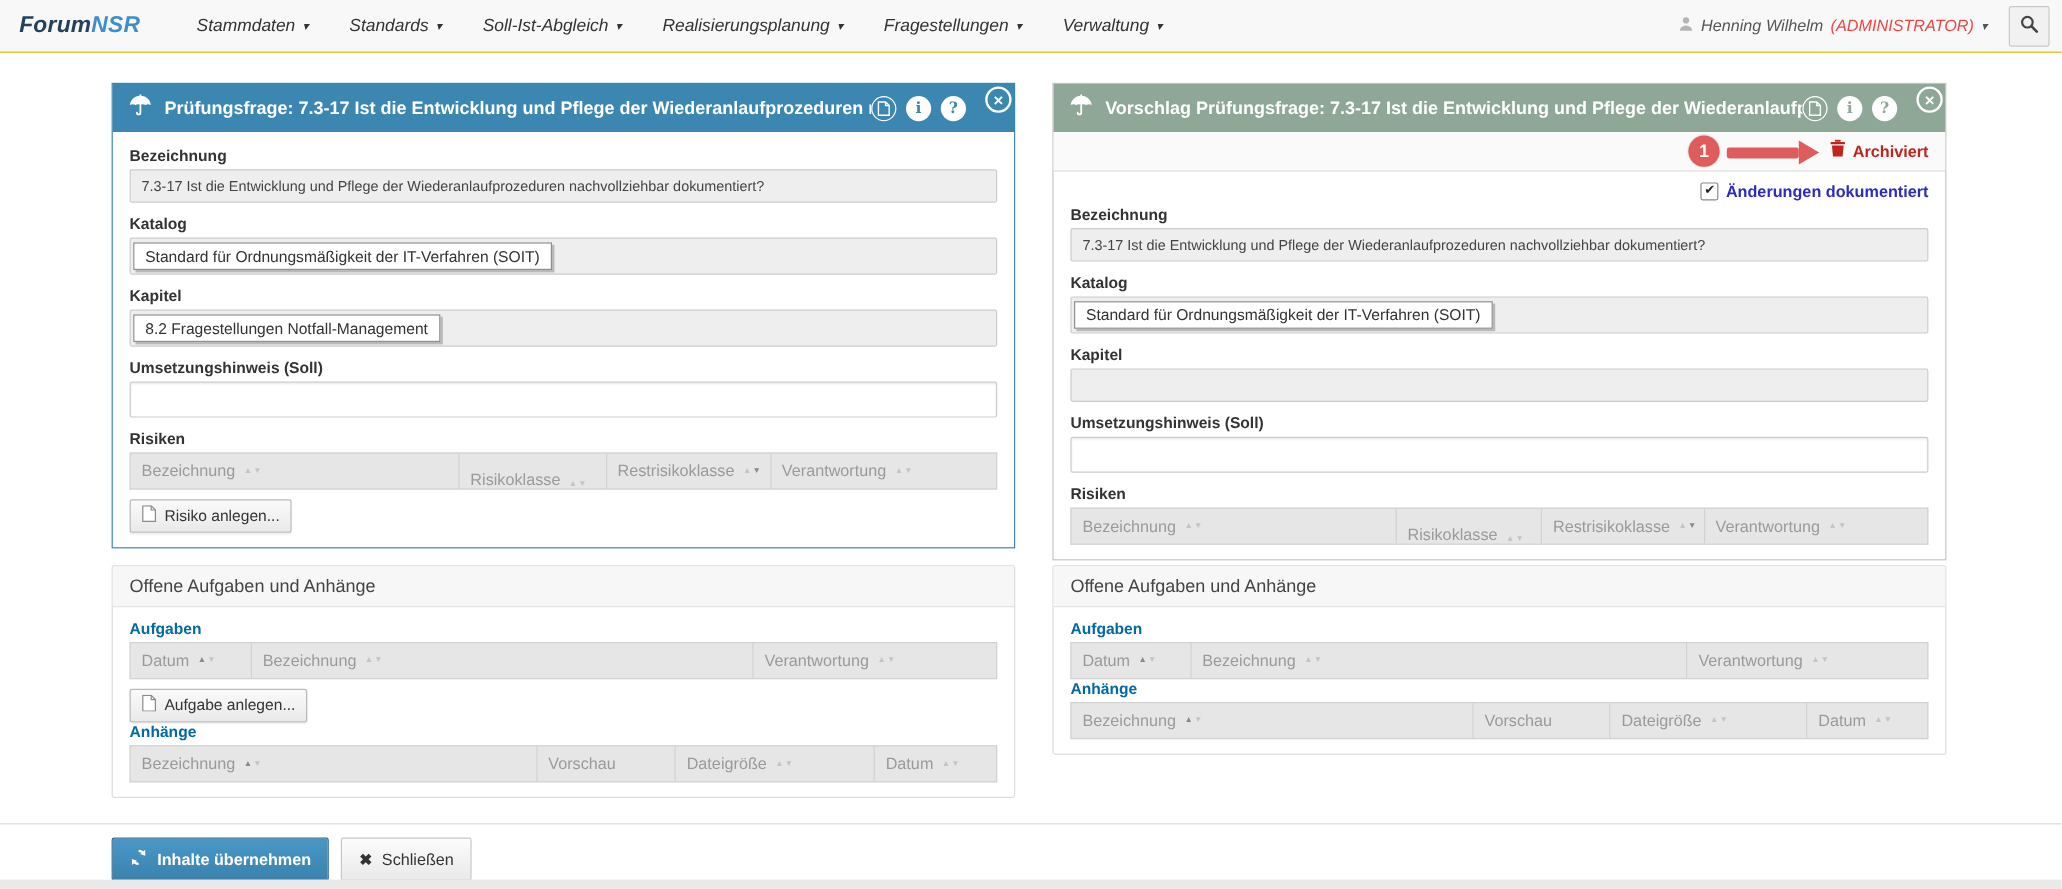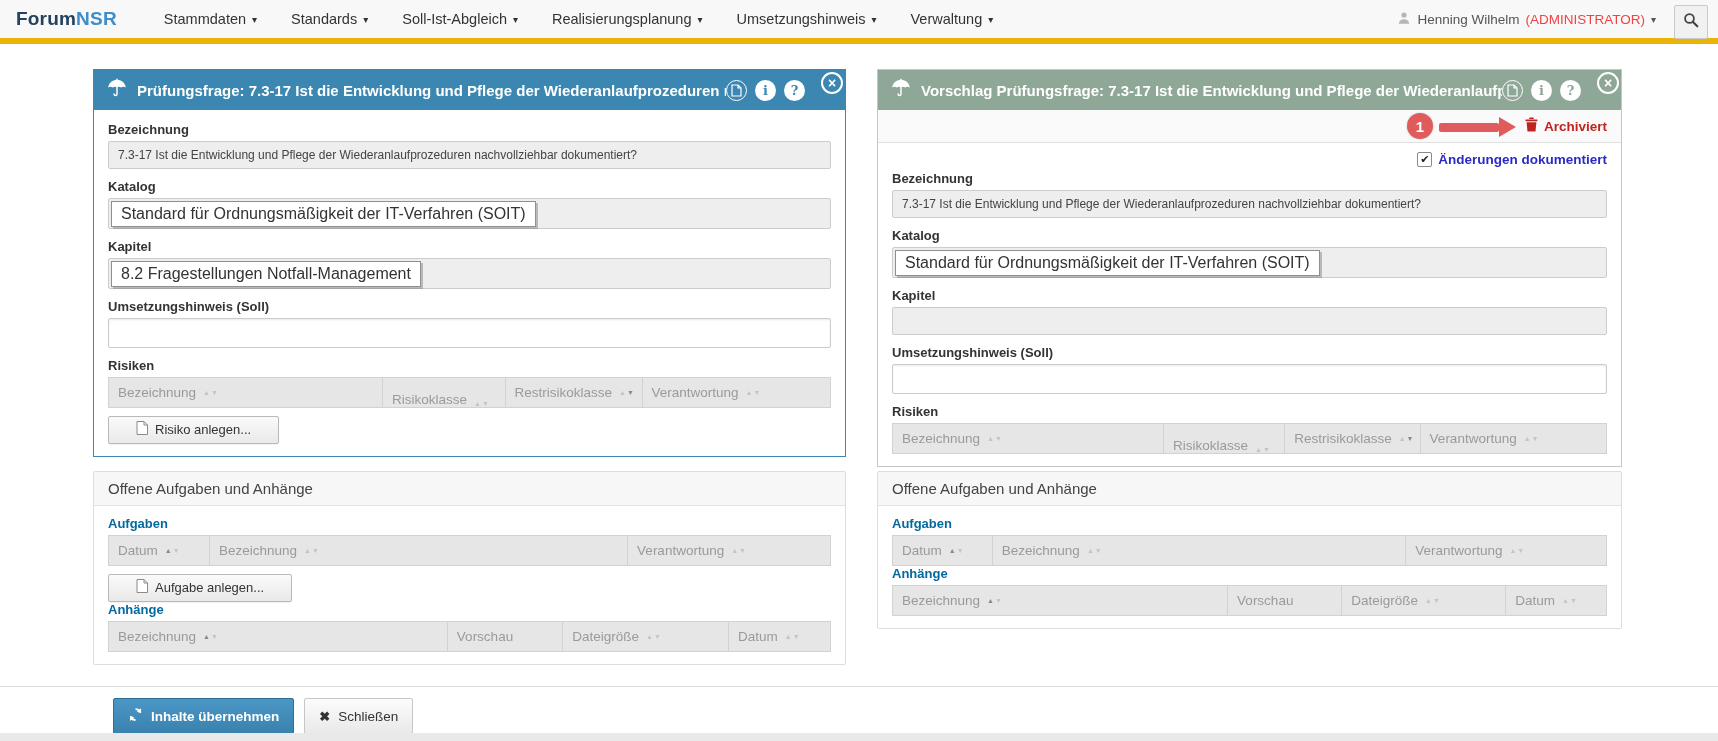--- a/index.html
+++ b/index.html
@@ -5,22 +5,22 @@
   * { margin:0; padding:0; box-sizing:border-box; }
   html,body { width:1718px; height:741px; }
   body {
     font-family:"Liberation Sans", sans-serif;
     background:#ffffff; position:relative; overflow:hidden;
     -webkit-font-smoothing:antialiased; color:#333;
   }
 
   
   .navbar { position:absolute; top:0; left:0; right:0; height:44px;
-    background:#f8f8f8; border-bottom:6px solid #eab308;
-    display:flex; align-items:center; }
+    background:#f8f8f8; border-bottom:1px solid #eab308;
+    display:flex; align-items:center;font-style:italic; }
   .logo { margin-left:16px; font-size:19px; font-weight:bold; letter-spacing:.2px; cursor:default; }
   .logo .p1 { color:#24425e; }
   .logo .p2 { color:#3e8ecc; }
   .menu { display:flex; margin-left:30px; }
   .menu-item { font-size:14.5px; color:#333; padding:0 17px; height:60px;
     display:flex; align-items:center; gap:6px; cursor:pointer; }
   .caret { font-size:10px; color:#333; }
   .user-block { position:absolute; right:62px; display:flex; align-items:center; gap:6px;
     font-size:13.5px; color:#555; cursor:pointer; }
   .user-role { color:#ef4444; }
@@ -54,34 +54,34 @@
 
   .flabel { font-weight:bold; font-size:13px; color:#333; margin-bottom:4px; }
   .field { margin-bottom:10px; }
   .input-ro { background:#eee; border:1px solid #ccc; border-radius:2px; height:28px;
     display:flex; align-items:center; padding:0 9px; font-size:12px; color:#444; }
   .input-white { background:#fff; border:1px solid #ccc; border-radius:2px; height:30px;
     box-shadow:inset 0 1px 2px rgba(0,0,0,.09); }
   .chip-wrap { background:#eee; border:1px solid #ccc; border-radius:2px; height:31px;
     display:flex; align-items:center; padding:2px; }
   .chip { background:#fff; border:1px solid #8f8f8f; box-shadow:2px 2px 0 rgba(120,120,120,.45);
-    padding:3px 9px; font-size:16px; color:#333; white-space:nowrap; }
+    padding:3px 9px; font-size:13px; color:#333; white-space:nowrap; }
 
   
   .thead { display:flex; background:#e6e6e6; border:1px solid #d2d2d2; height:31px;
     color:#9a9a9a; font-size:13.5px; }
   .th { display:flex; align-items:center; gap:7px; padding:0 9px;
     border-right:1px solid #d2d2d2; overflow:hidden; cursor:pointer; }
   .th:last-child { border-right:none; }
   .sorts { display:flex; gap:1px; }
   .s { font-size:7px; color:#c4c4c4; line-height:1; }
   .s.on { color:#8a8a8a; }
 
   .btn-anlegen { display:inline-flex; align-items:center; gap:7px; margin-top:8px;
-    padding:4px 27px 5px; font-size:13px; color:#333;
+    padding:4px 9px 5px; font-size:13px; color:#333;
     background:linear-gradient(#fafafa,#e9e9e9); border:1px solid #b9b9b9; border-radius:2px;
     box-shadow:0 1px 1px rgba(0,0,0,.06); cursor:pointer; font-family:inherit; }
 
   
   .card { position:absolute; background:#fff; border:1px solid #ddd; border-radius:2px; }
   .card-left  { left:93px;  top:471px; width:753px; }
   .card-right { left:877px; top:471px; width:745px; }
   .card-head { background:#f7f7f7; border-bottom:1px solid #e3e3e3; padding:8px 14px;
     font-size:15px; color:#444; }
   .card-body { padding:10px 14px 12px; }
@@ -104,21 +104,21 @@
   .check-row { display:flex; justify-content:flex-end; align-items:center; gap:6px;
     height:20px; margin-bottom:2px; cursor:pointer; }
   .checkbox { width:15px; height:15px; background:#fff; border:1px solid #8a8a8a;
     border-radius:2px; display:flex; align-items:center; justify-content:center;
     font-size:11px; color:#222; line-height:1; }
   .check-label { color:#2b2bc4; font-weight:bold; font-size:13.5px; }
 
   
   .footer-divider { position:absolute; left:0; right:0; top:686px; border-top:1px solid #ddd; }
   .footer-strip { position:absolute; left:0; right:0; bottom:0; height:8px; background:#e9e9e9; }
-  .footer-btns { position:absolute; left:93px; top:698px; display:flex; gap:10px;margin-left:20px; }
+  .footer-btns { position:absolute; left:93px; top:698px; display:flex; gap:10px; }
   .btn { display:inline-flex; align-items:center; gap:8px; font-size:13.5px;
     padding:0 14px; height:36px; border-radius:2px; cursor:pointer; font-family:inherit; }
   .btn-primary { background:linear-gradient(#4a97c6,#3a82ae); border:1px solid #2f6f96;
     color:#fff; font-weight:bold; }
   .btn-default { background:linear-gradient(#fcfcfc,#e9e9e9); border:1px solid #c6c6c6;
     color:#333; }
   .btn-x { font-size:13px; font-weight:bold; }
 
   
   .w38 { width:38%; } .w17 { width:17%;align-items:flex-end; } .w19 { width:19%; } .w26 { width:26%; flex:1; }
@@ -141,21 +141,21 @@
       </div>
     <div class="menu-item">
         <span>Soll-Ist-Abgleich</span>
         <span class="caret">▾</span>
       </div>
     <div class="menu-item">
         <span>Realisierungsplanung</span>
         <span class="caret">▾</span>
       </div>
     <div class="menu-item">
-        <span>Umsetzungshinweis</span>
+        <span>Fragestellungen</span>
         <span class="caret">▾</span>
       </div>
     <div class="menu-item">
         <span>Verwaltung</span>
         <span class="caret">▾</span>
       </div>
   </div>
   <div class="user-block">
     <span><svg width="14" height="14" viewBox="0 0 14 14">
           <circle cx="7" cy="4" r="2.6" fill="#b5b5b5"></circle>

